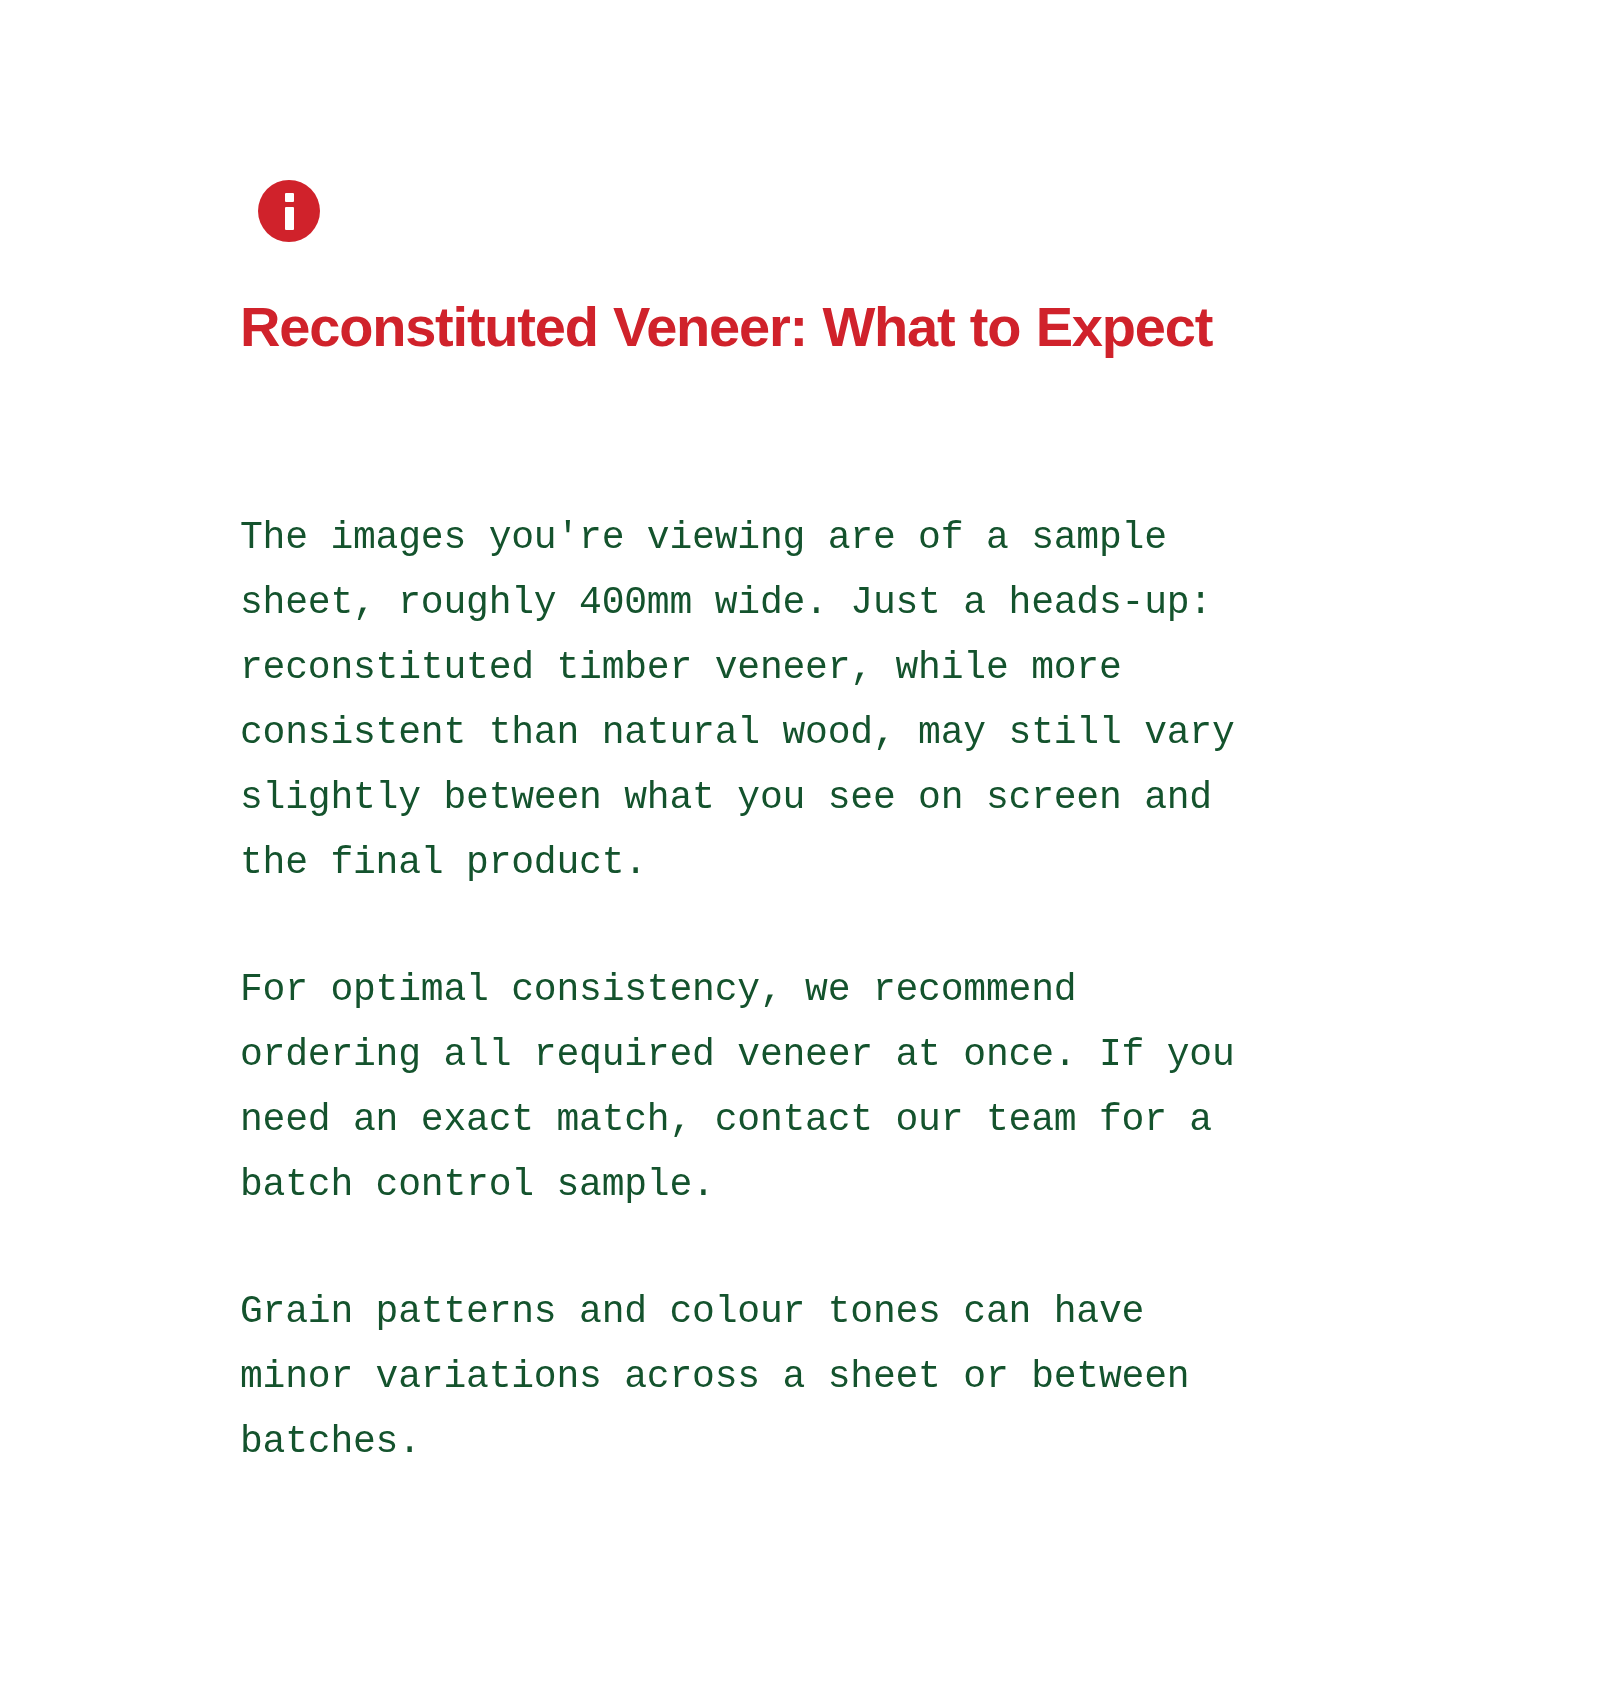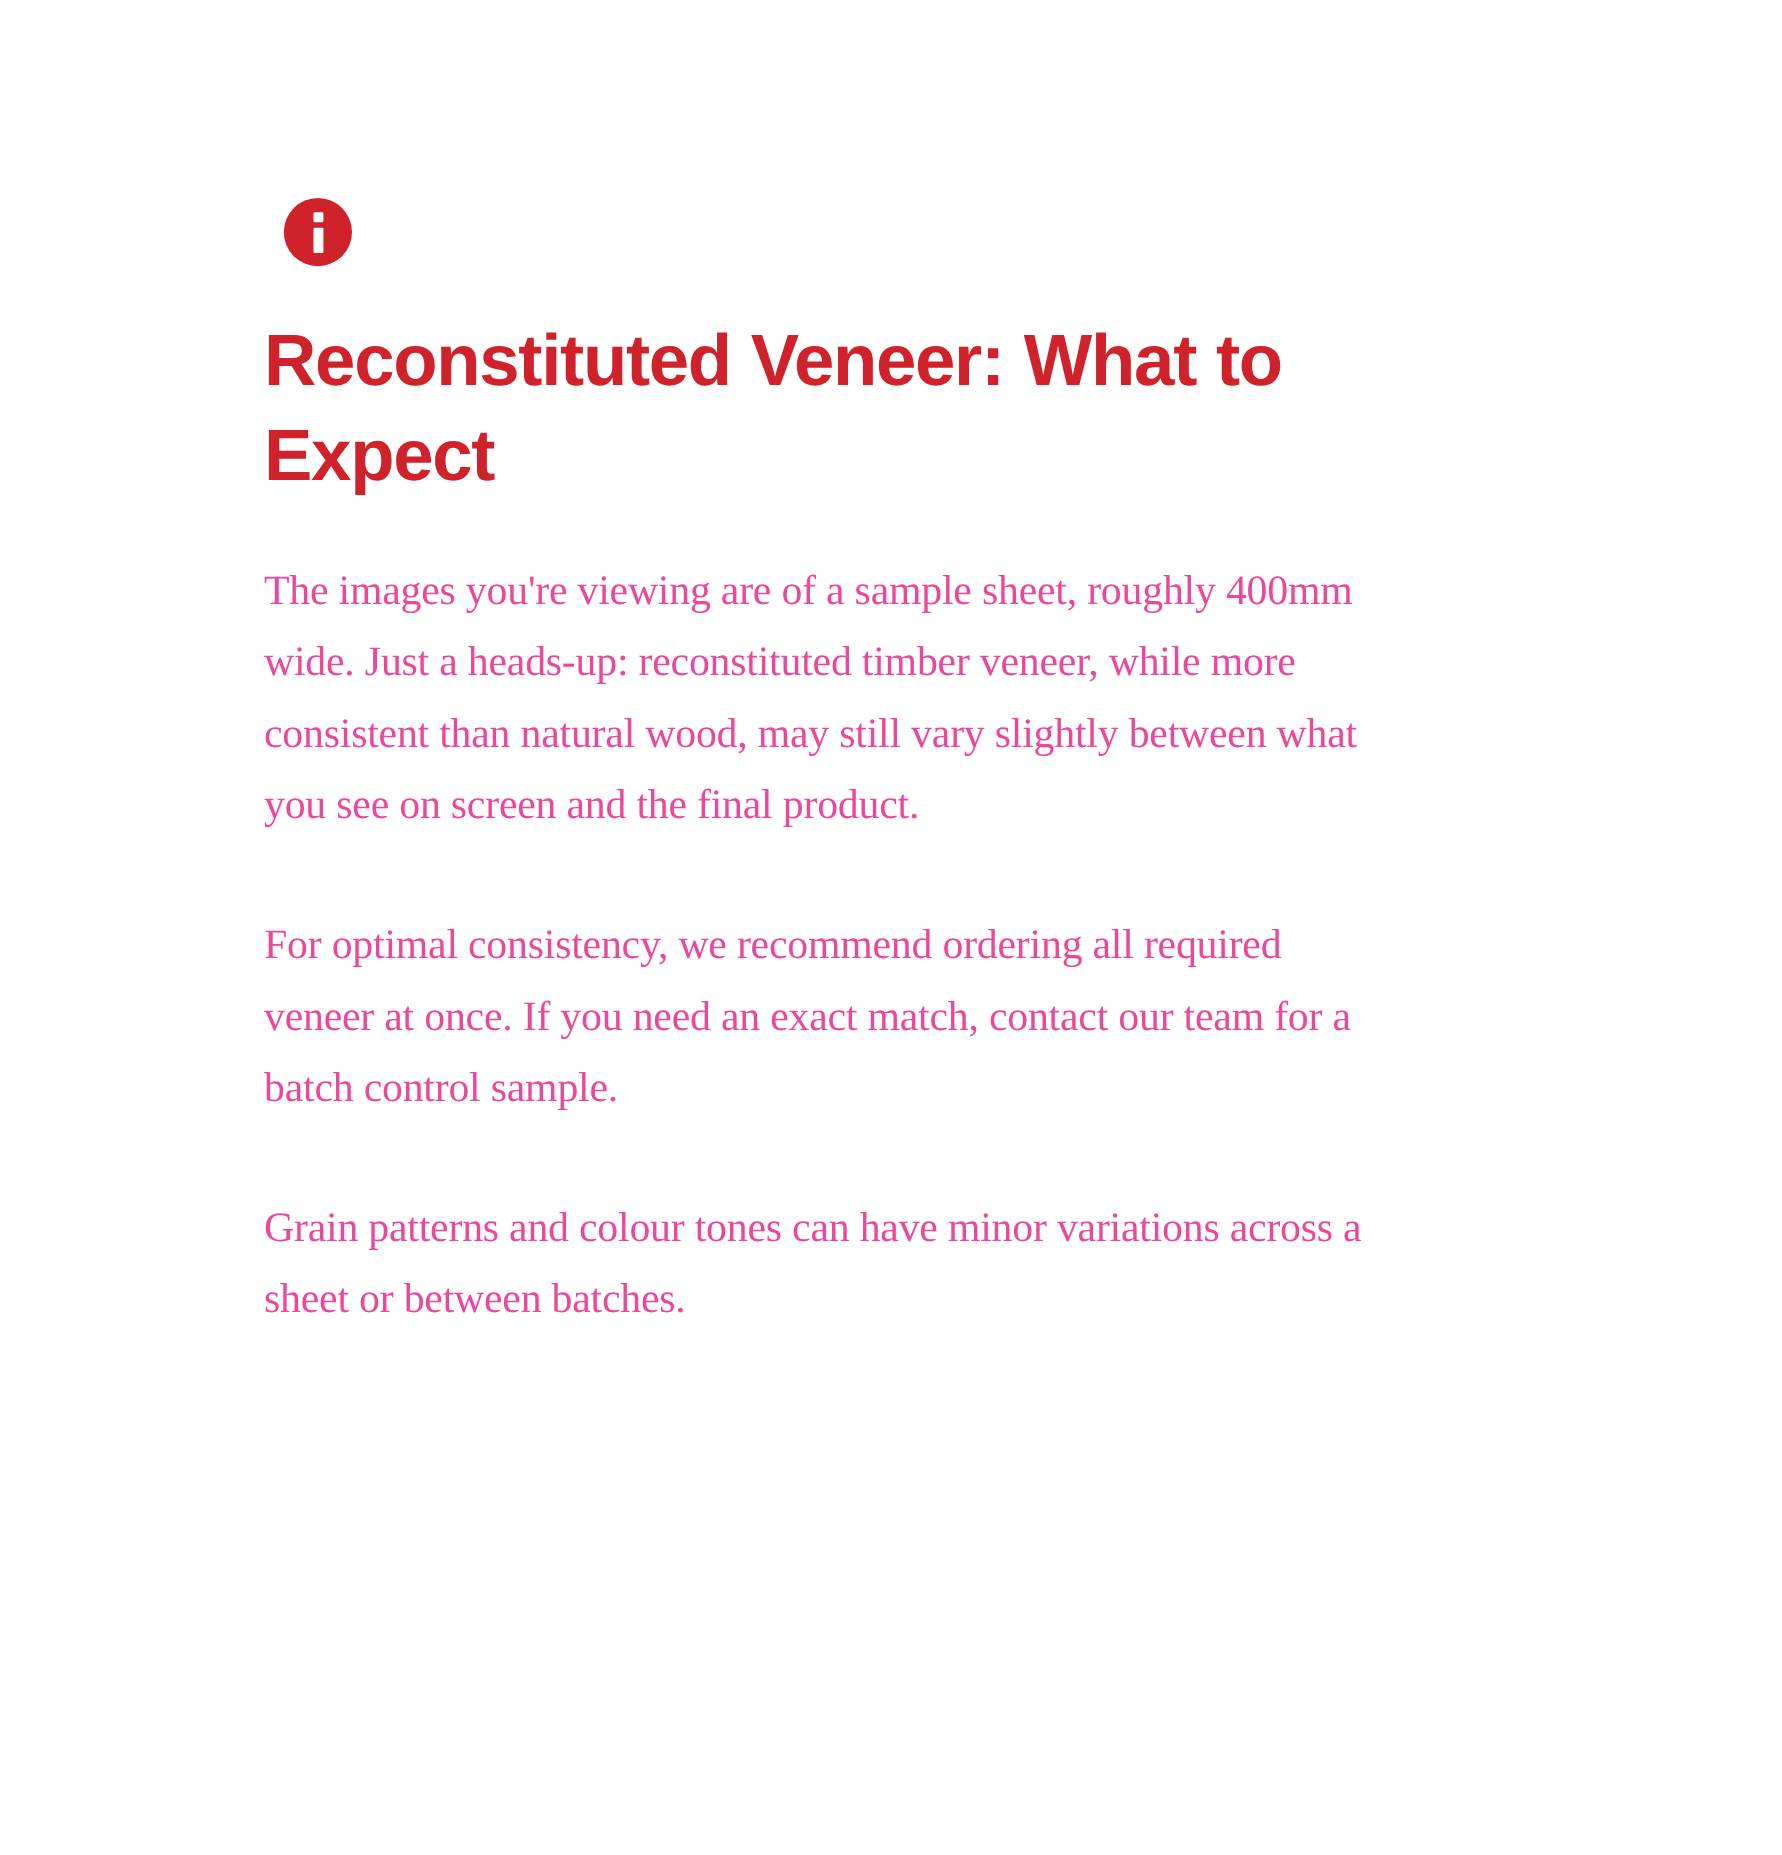--- a/index.html
+++ b/index.html
@@ -63,37 +63,37 @@
   
   .panel-title {
     position: absolute;
     left: 0px;
     top: 284px;
     width: 1000px;
     margin: 0;
     color: #d0222b;
     font-family: "Liberation Sans", sans-serif;
     font-weight: 700;
-    font-size: 66px;
+    font-size: 56px;
     line-height: 86px;
     letter-spacing: -1.2px;
     word-spacing: 1px;
   }
 
   
   .body-copy {
     position: absolute;
     left: 0px;
     top: 505px;
     width: 1010px;
   }
   .body-copy p {
     margin: 0 0 62px 0;
-    color: #ec4899;
-    font-family: Liberation Serif, serif;
+    color: #14532d;
+    font-family: Liberation Mono, monospace;
     font-weight: 400;
     font-size: 38px;
     line-height: 65px;
     letter-spacing: -0.2px;
   }
   .body-copy p:last-child {
     margin-bottom: 0;
   }
 </style>
 </head>

